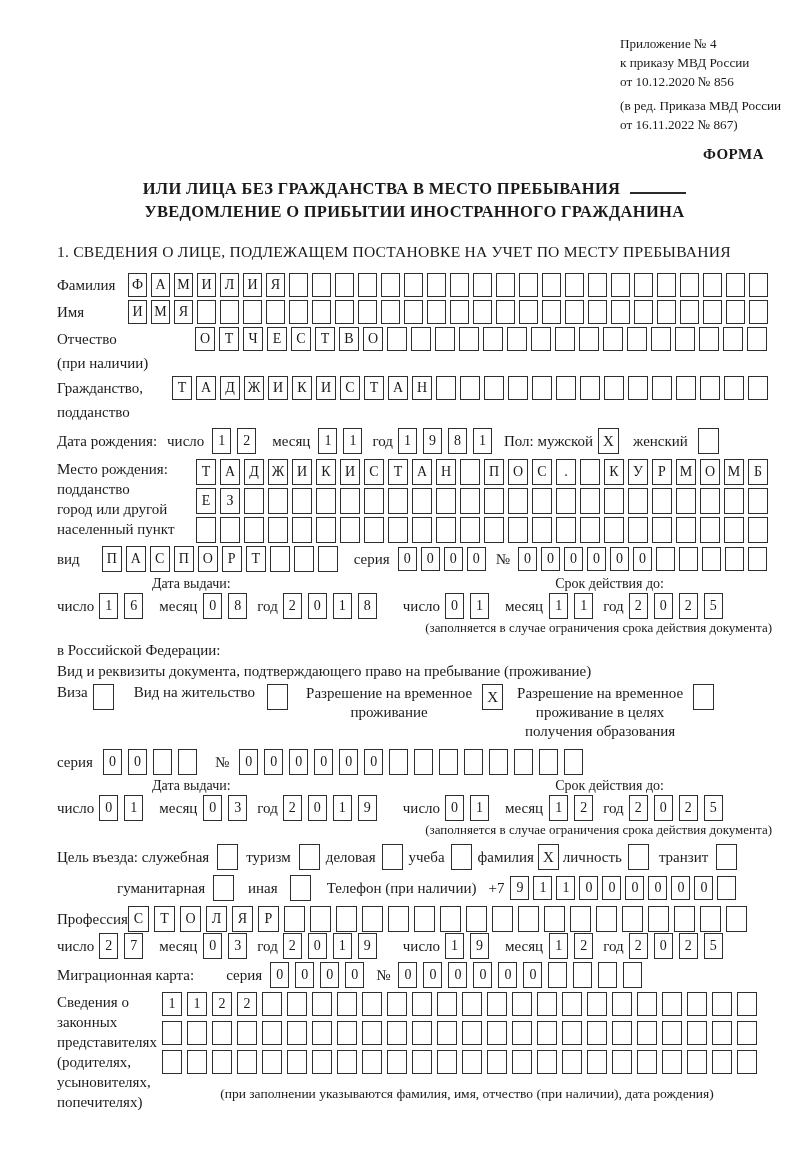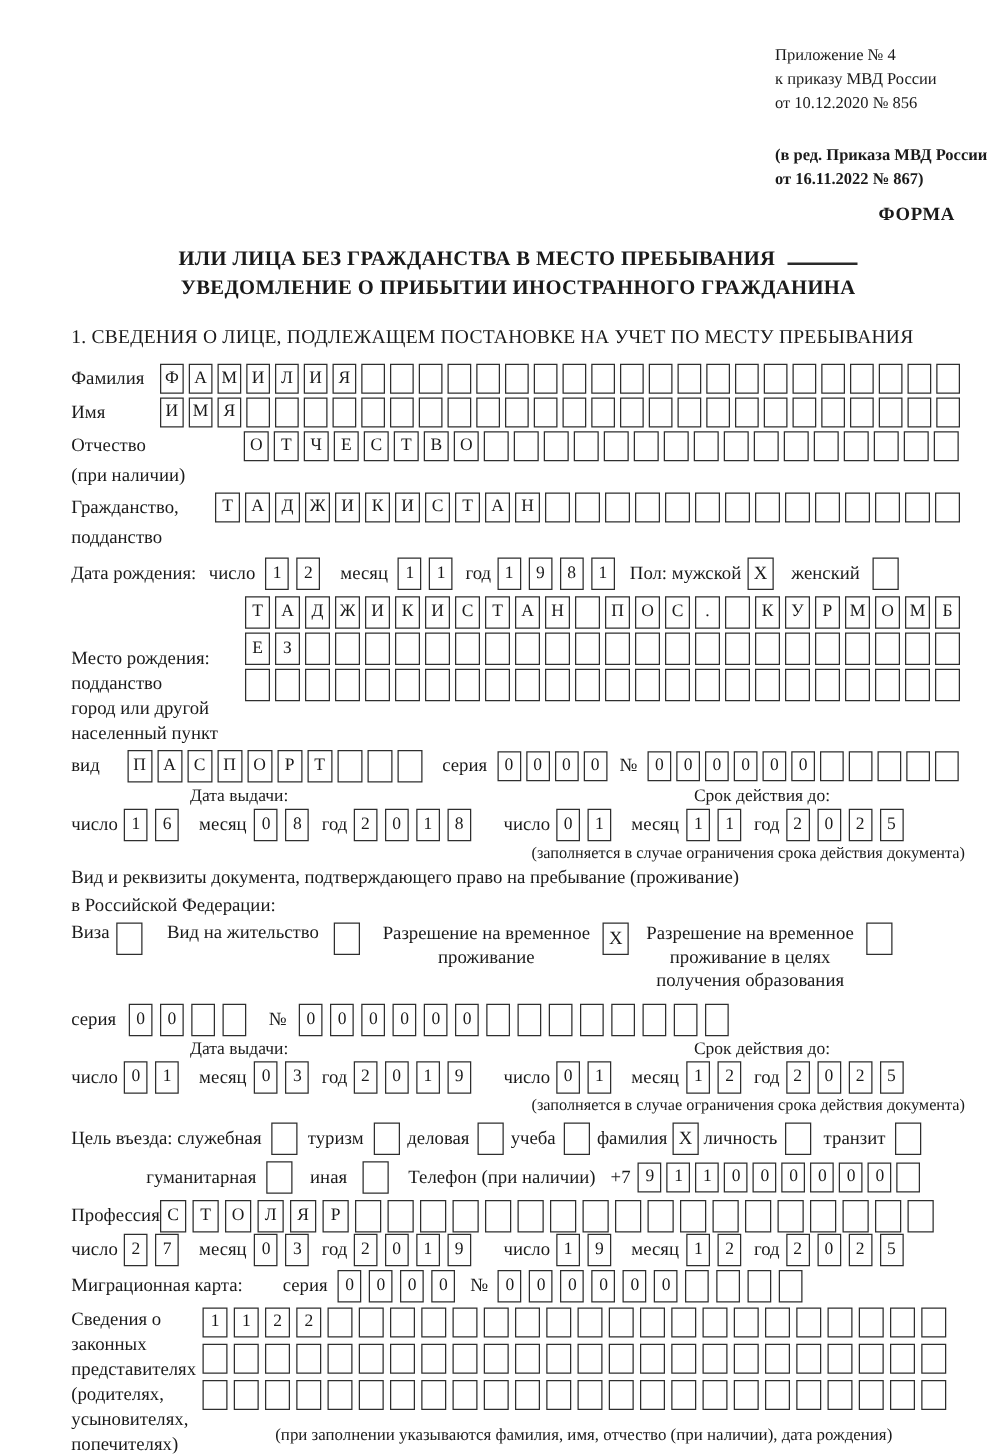--- a/index.html
+++ b/index.html
@@ -1,20 +1,20 @@
 <!DOCTYPE html>
 <html><head>
 <meta charset="utf-8">
 <style>
   html,body{margin:0;padding:0;background:#ffffff;}
   .page{width:800px;height:1163px;background:#ffffff;position:relative;overflow:hidden;
         font-family:"Liberation Serif","DejaVu Serif",serif;color:#1a1a1a;}
   .content{padding:34px 28px 0 57px;}
   .annex{margin-left:563px;font-size:13.2px;line-height:19px;white-space:nowrap;}
-  .annex-note{margin-top:23px;font-weight:bold;}
+  .annex-note{margin-top:5px;}
   .forma{margin-top:12px;text-align:right;padding-right:8px;font-weight:bold;font-size:15px;letter-spacing:0.5px;}
   .title{margin-top:14px;text-align:center;font-weight:bold;font-size:16.5px;line-height:23px;letter-spacing:0.3px;}
   .blank{display:inline-block;width:56px;border-bottom:2.2px solid #2a2a2a;margin-left:10px;vertical-align:baseline;}
   .sec{margin-top:20px;font-weight:normal;font-size:15.6px;letter-spacing:0.2px;white-space:nowrap;}
   #form-root{margin-top:12px;}
   .frow{display:flex;align-items:center;}
   .frow.center{justify-content:center;}
   .bold{font-weight:bold;}
   .lbl{white-space:nowrap;font-size:15px;}
   .strip{display:inline-flex;align-items:center;}
@@ -226,21 +226,21 @@
           <span class="spacer" style="width: 6px; flex: 0 0 auto;"></span>
           <span class="lbl">Пол: мужской</span>
           <span class="spacer" style="width: 5px; flex: 0 0 auto;"></span>
           <span class="box cbox">X</span>
           <span class="spacer" style="width: 14px; flex: 0 0 auto;"></span>
           <span class="lbl">женский</span>
           <span class="spacer" style="width: 10px; flex: 0 0 auto;"></span>
           <span class="box cbox"></span>
         </div>
         <div class="cols" style="margin-top: 5px;">
-          <div class="col-label" style="width: 143px; line-height: 20px; margin-top: 40px;">
+          <div class="col-label" style="width: 143px; line-height: 20px;">
             <div>Место рождения:</div>
             <div>подданство</div>
             <div>город или другой</div>
             <div>населенный пункт</div>
           </div>
           <div class="col-rows">
             <div class="frow">
               <span class="strip">
                 <span class="box" style="width: 20px; height: 26px;">Т</span>
                 <span class="box" style="width: 20px; height: 26px;">А</span>
@@ -417,25 +417,25 @@
           <span class="strip">
             <span class="box dbox">2</span>
             <span class="box dbox">0</span>
             <span class="box dbox">2</span>
             <span class="box dbox">5</span>
           </span>
         </div>
         <div class="frow" style="margin-top: 1px; justify-content: flex-end;">
           <span class="lbl" style="font-size: 13px;">(заполняется в случае ограничения срока действия документа)</span>
         </div>
+        <div class="frow" style="margin-top: 6px;">
+          <span class="lbl">в Российской Федерации:</span>
+        </div>
         <div class="frow" style="margin-top: 4px;">
           <span class="lbl">Вид и реквизиты документа, подтверждающего право на пребывание (проживание)</span>
-        </div>
-        <div class="frow" style="margin-top: 6px;">
-          <span class="lbl">в Российской Федерации:</span>
         </div>
         <div class="frow" style="margin-top: 4px; align-items: flex-start;">
           <span class="lbl">Виза</span>
           <span class="spacer" style="width: 5px; flex: 0 0 auto;"></span>
           <span class="box cbox"></span>
           <span class="spacer" style="width: 20px; flex: 0 0 auto;"></span>
           <span class="lbl">Вид на жительство</span>
           <span class="spacer" style="width: 12px; flex: 0 0 auto;"></span>
           <span class="box cbox"></span>
           <span class="spacer" style="width: 18px; flex: 0 0 auto;"></span>

